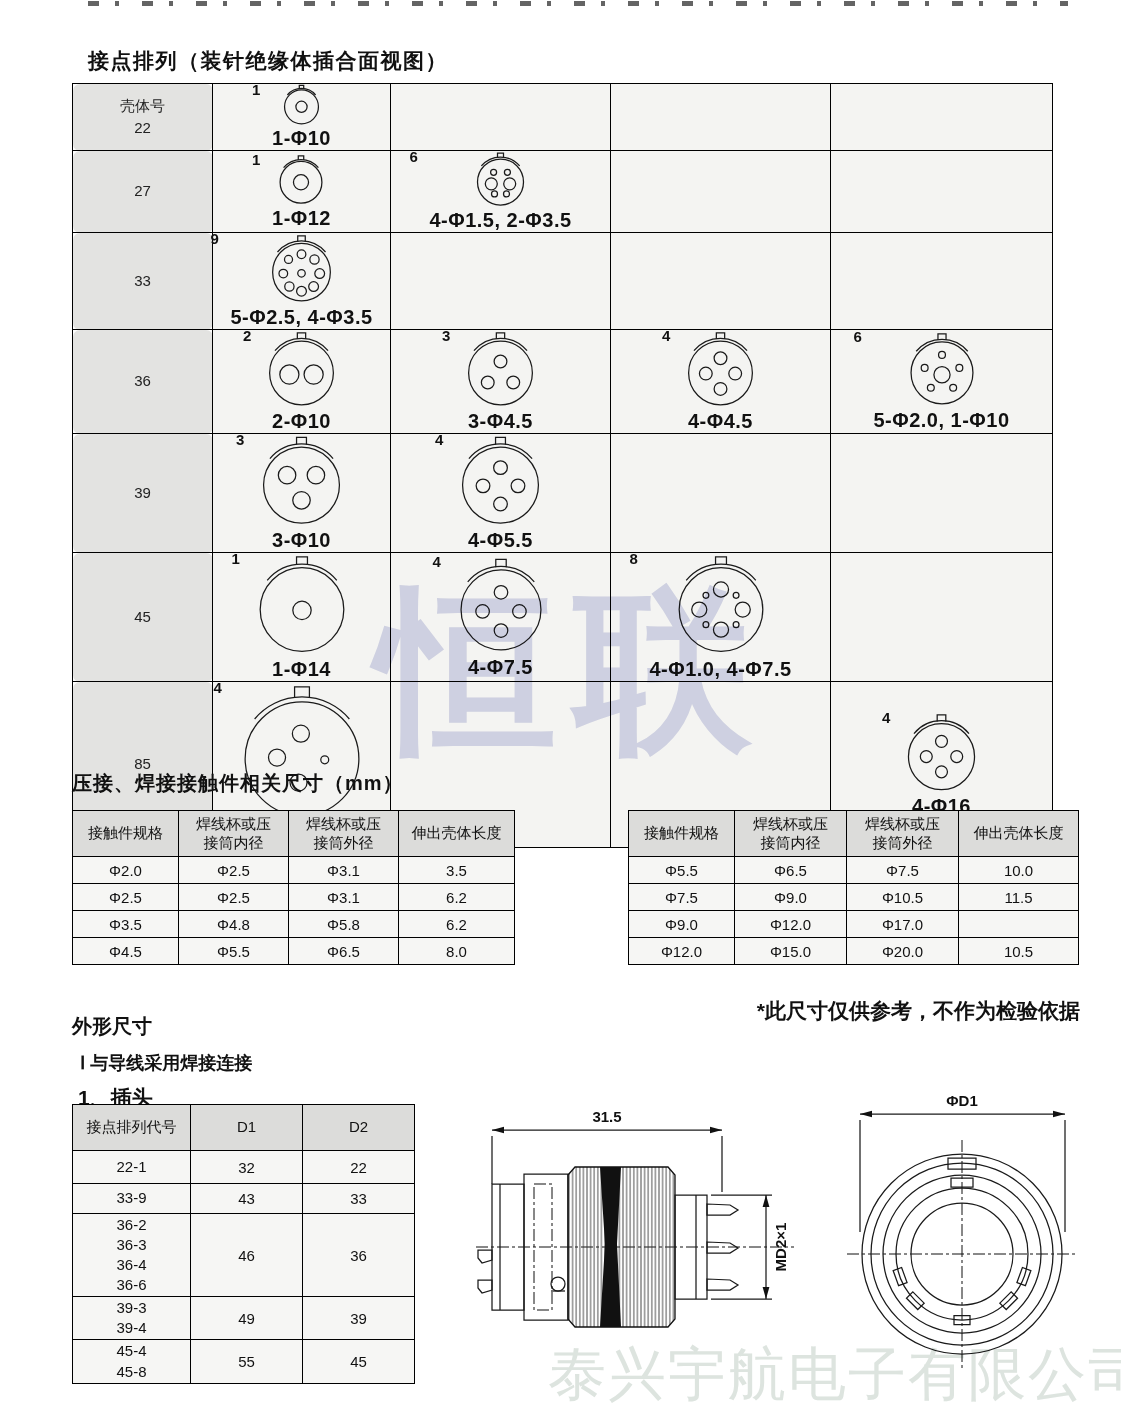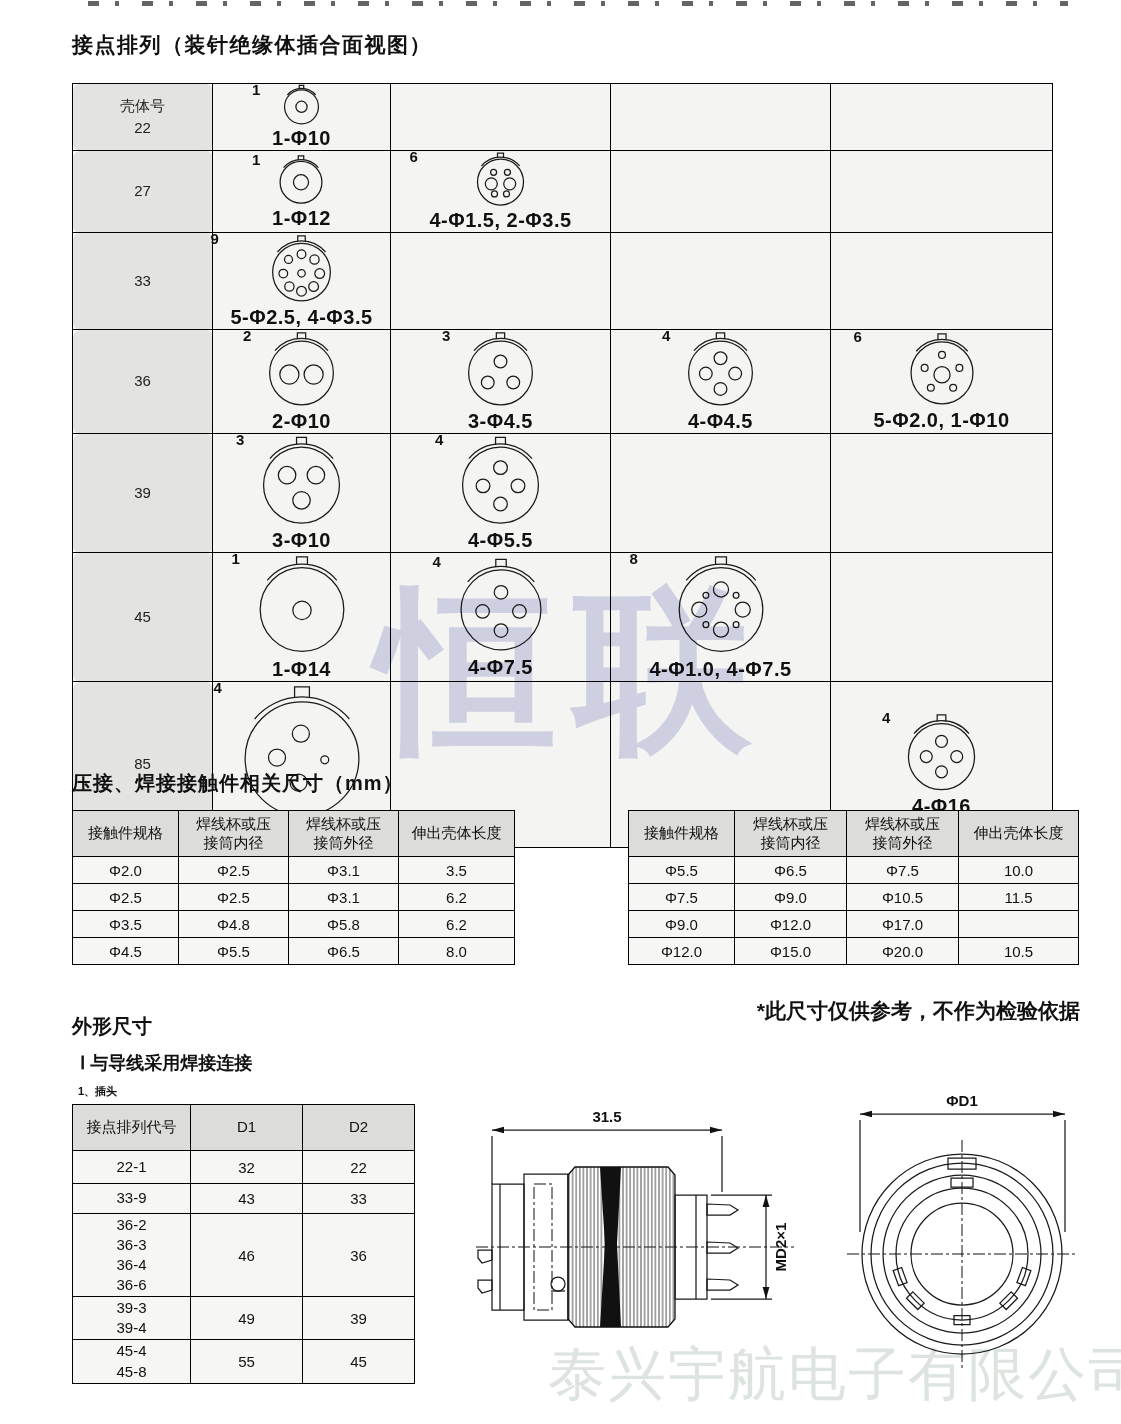--- a/index.html
+++ b/index.html
@@ -1,20 +1,20 @@
 <!DOCTYPE html>
 <html><head>
 <meta charset="utf-8">
 <style>
   html,body{margin:0;padding:0;}
   body{width:1121px;height:1424px;position:relative;background:#ffffff;
        font-family:"Liberation Sans",sans-serif;color:#111;overflow:hidden;}
   .clipped-strip{position:absolute;left:88px;top:1px;width:980px;height:5px;opacity:.7;
        background:repeating-linear-gradient(90deg,#222 0 11px,transparent 11px 27px,#222 27px 31px,transparent 31px 54px);}
-  .main-title{position:absolute;left:72px;top:31px;font-size:21px;font-weight:700;letter-spacing:1.5px;margin:0;}
+  .main-title{position:absolute;left:72px;top:31px;font-size:21px;font-weight:700;letter-spacing:1.5px;margin:16px;}
   
   .arr-table{position:absolute;left:72px;top:83px;border-collapse:collapse;table-layout:fixed;}
   .arr-table td{border:1px solid #000;padding:0;}
   .shell-cell{background:#e3e3e1;font-size:15px;color:#222;text-align:center;line-height:1.5;border-radius:7px;}
   .diag-cell{background:#f4f4f2;text-align:center;vertical-align:middle;}
   .diag{position:relative;display:inline-flex;flex-direction:column;align-items:center;}
   .pin-count{position:absolute;left:-20px;top:-3px;font-size:15px;font-weight:700;}
   .diag-caption{font-size:20px;font-weight:700;letter-spacing:.5px;white-space:nowrap;margin-top:1px;}
   .ln{fill:none;stroke:#1a1a1a;stroke-width:1.25px;vector-effect:non-scaling-stroke;}
   .cl{fill:none;stroke:#111;stroke-width:1px;stroke-dasharray:12 3 3 3;}
@@ -24,21 +24,21 @@
   .dim-wrap{position:absolute;}
   #dimL{left:72px;top:810px;} #dimR{left:628px;top:810px;}
   .dim-table{border-collapse:collapse;table-layout:fixed;}
   .dim-table th,.dim-table td{border:1px solid #000;font-size:15px;text-align:center;padding:0;}
   .dim-table th{background:#dcdcda;font-weight:400;height:45px;line-height:1.25;}
   .dim-table td{background:#f6f6f4;height:26px;}
   .dim-note{position:absolute;left:628px;top:997px;width:452px;text-align:right;font-size:21px;font-weight:600;}
   
   .outline-title{position:absolute;left:72px;top:1013px;font-size:20px;font-weight:700;margin:0;}
   .outline-sub1{position:absolute;left:80px;top:1051px;font-size:18px;font-weight:700;}
-  .outline-sub2{position:absolute;left:78px;top:1084px;font-size:11px;font-weight:600;text-align:right;}
+  .outline-sub2{position:absolute;left:78px;top:1084px;font-size:21px;font-weight:600;text-align:right;}
   #plugT{left:72px;top:1104px;}
   #plugT td{height:auto;}
   .codes div{line-height:1.35;}
   .side-view{position:absolute;left:470px;top:1092px;}
   .front-view{position:absolute;left:845px;top:1082px;}
   
   .watermark-center{position:absolute;left:378px;top:582px;font-size:178px;font-weight:700;line-height:1;
        color:#d8daed;letter-spacing:18px;mix-blend-mode:multiply;z-index:20;pointer-events:none;white-space:nowrap;}
   .watermark-company{position:absolute;left:548px;top:1346px;font-size:58px;line-height:1;color:#dde4df;
        letter-spacing:2px;mix-blend-mode:multiply;z-index:20;pointer-events:none;white-space:nowrap;

